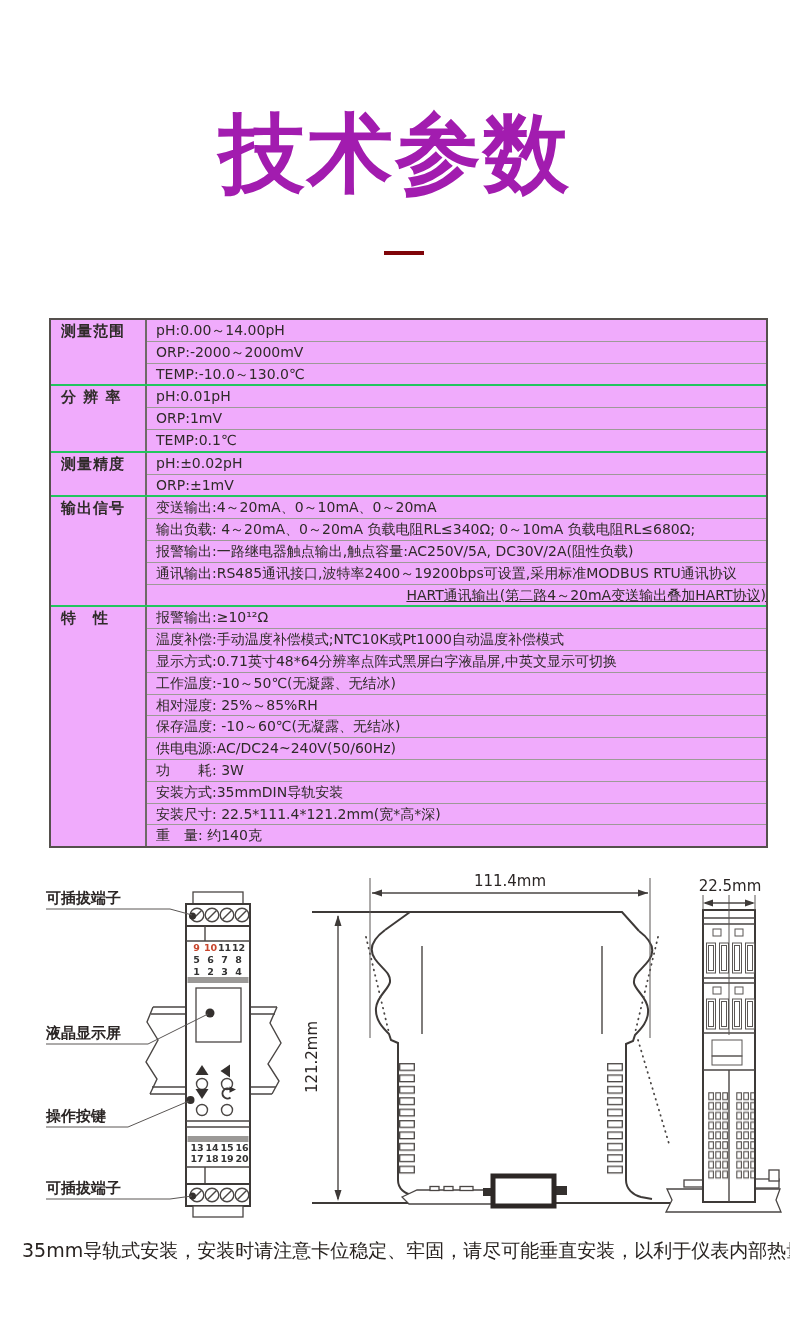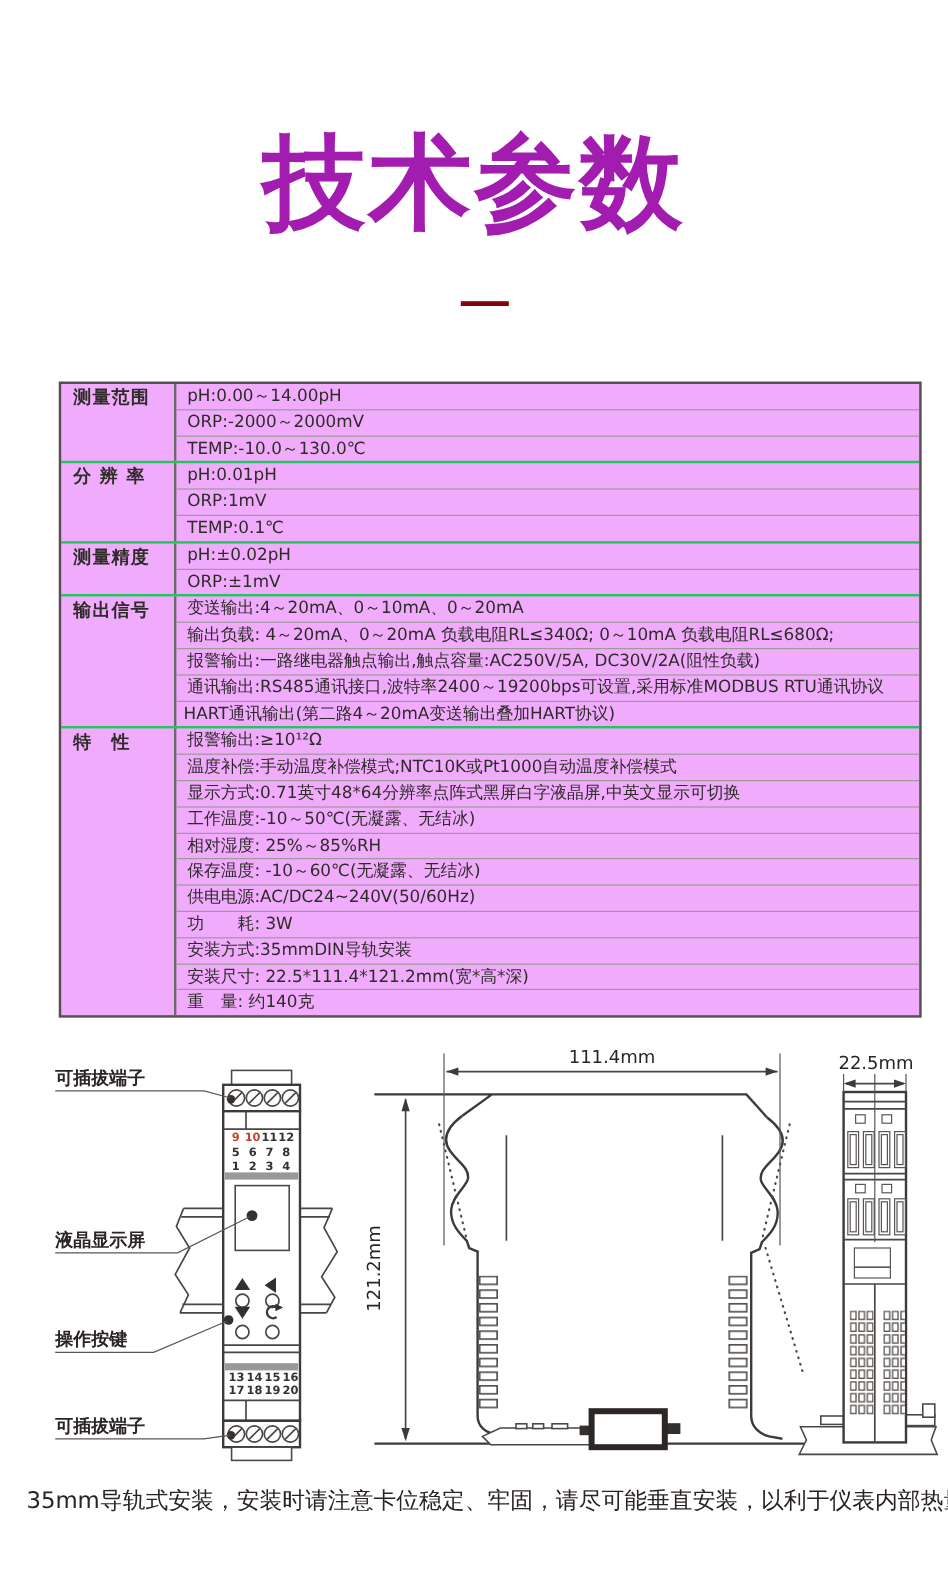--- a/index.html
+++ b/index.html
@@ -12,21 +12,21 @@
   
   .spec{position:absolute;left:38px;top:318px;width:715px;border:2px solid #55504d;background:#f0abfc;margin-left:11px;}
   .tgroup{display:flex;border-top:2px solid #22c55e;}
   .tgroup:first-child{border-top:none;}
   .tlabel{flex:0 0 84px;border-right:2px solid #6e6a67;font-size:15px;font-weight:bold;
           padding:2px 0 0 10px;letter-spacing:1px;color:#2f2b29;}
   .trows{flex:1;min-width:0;}
   .trow{height:20.8px;line-height:20.8px;border-top:1px solid #9d9a97;padding-left:9px;
         font-size:14px;color:#2f2b29;white-space:nowrap;overflow:hidden;font-weight:500;}
   .trow:first-child{border-top:none;}
-  .trow.center{text-align:left;padding-left:6px;}
+  .trow.center{text-align:right;padding-left:16px;text-decoration:underline;}
 
   
   svg{position:absolute;left:0;top:0;}
   .ln{stroke:#4a4644;stroke-width:1.4;fill:none;}
   .ln2{stroke:#3e3a38;stroke-width:2;fill:none;}
   .lnw{stroke:#3e3a38;stroke-width:2;fill:#ffffff;}
   .lnw1{stroke:#4a4644;stroke-width:1.3;fill:#ffffff;}
   .thin{stroke:#5a5654;stroke-width:1;fill:none;}
   .fillD{fill:#34302e;stroke:none;}
   .band{fill:#9b9997;stroke:none;}

